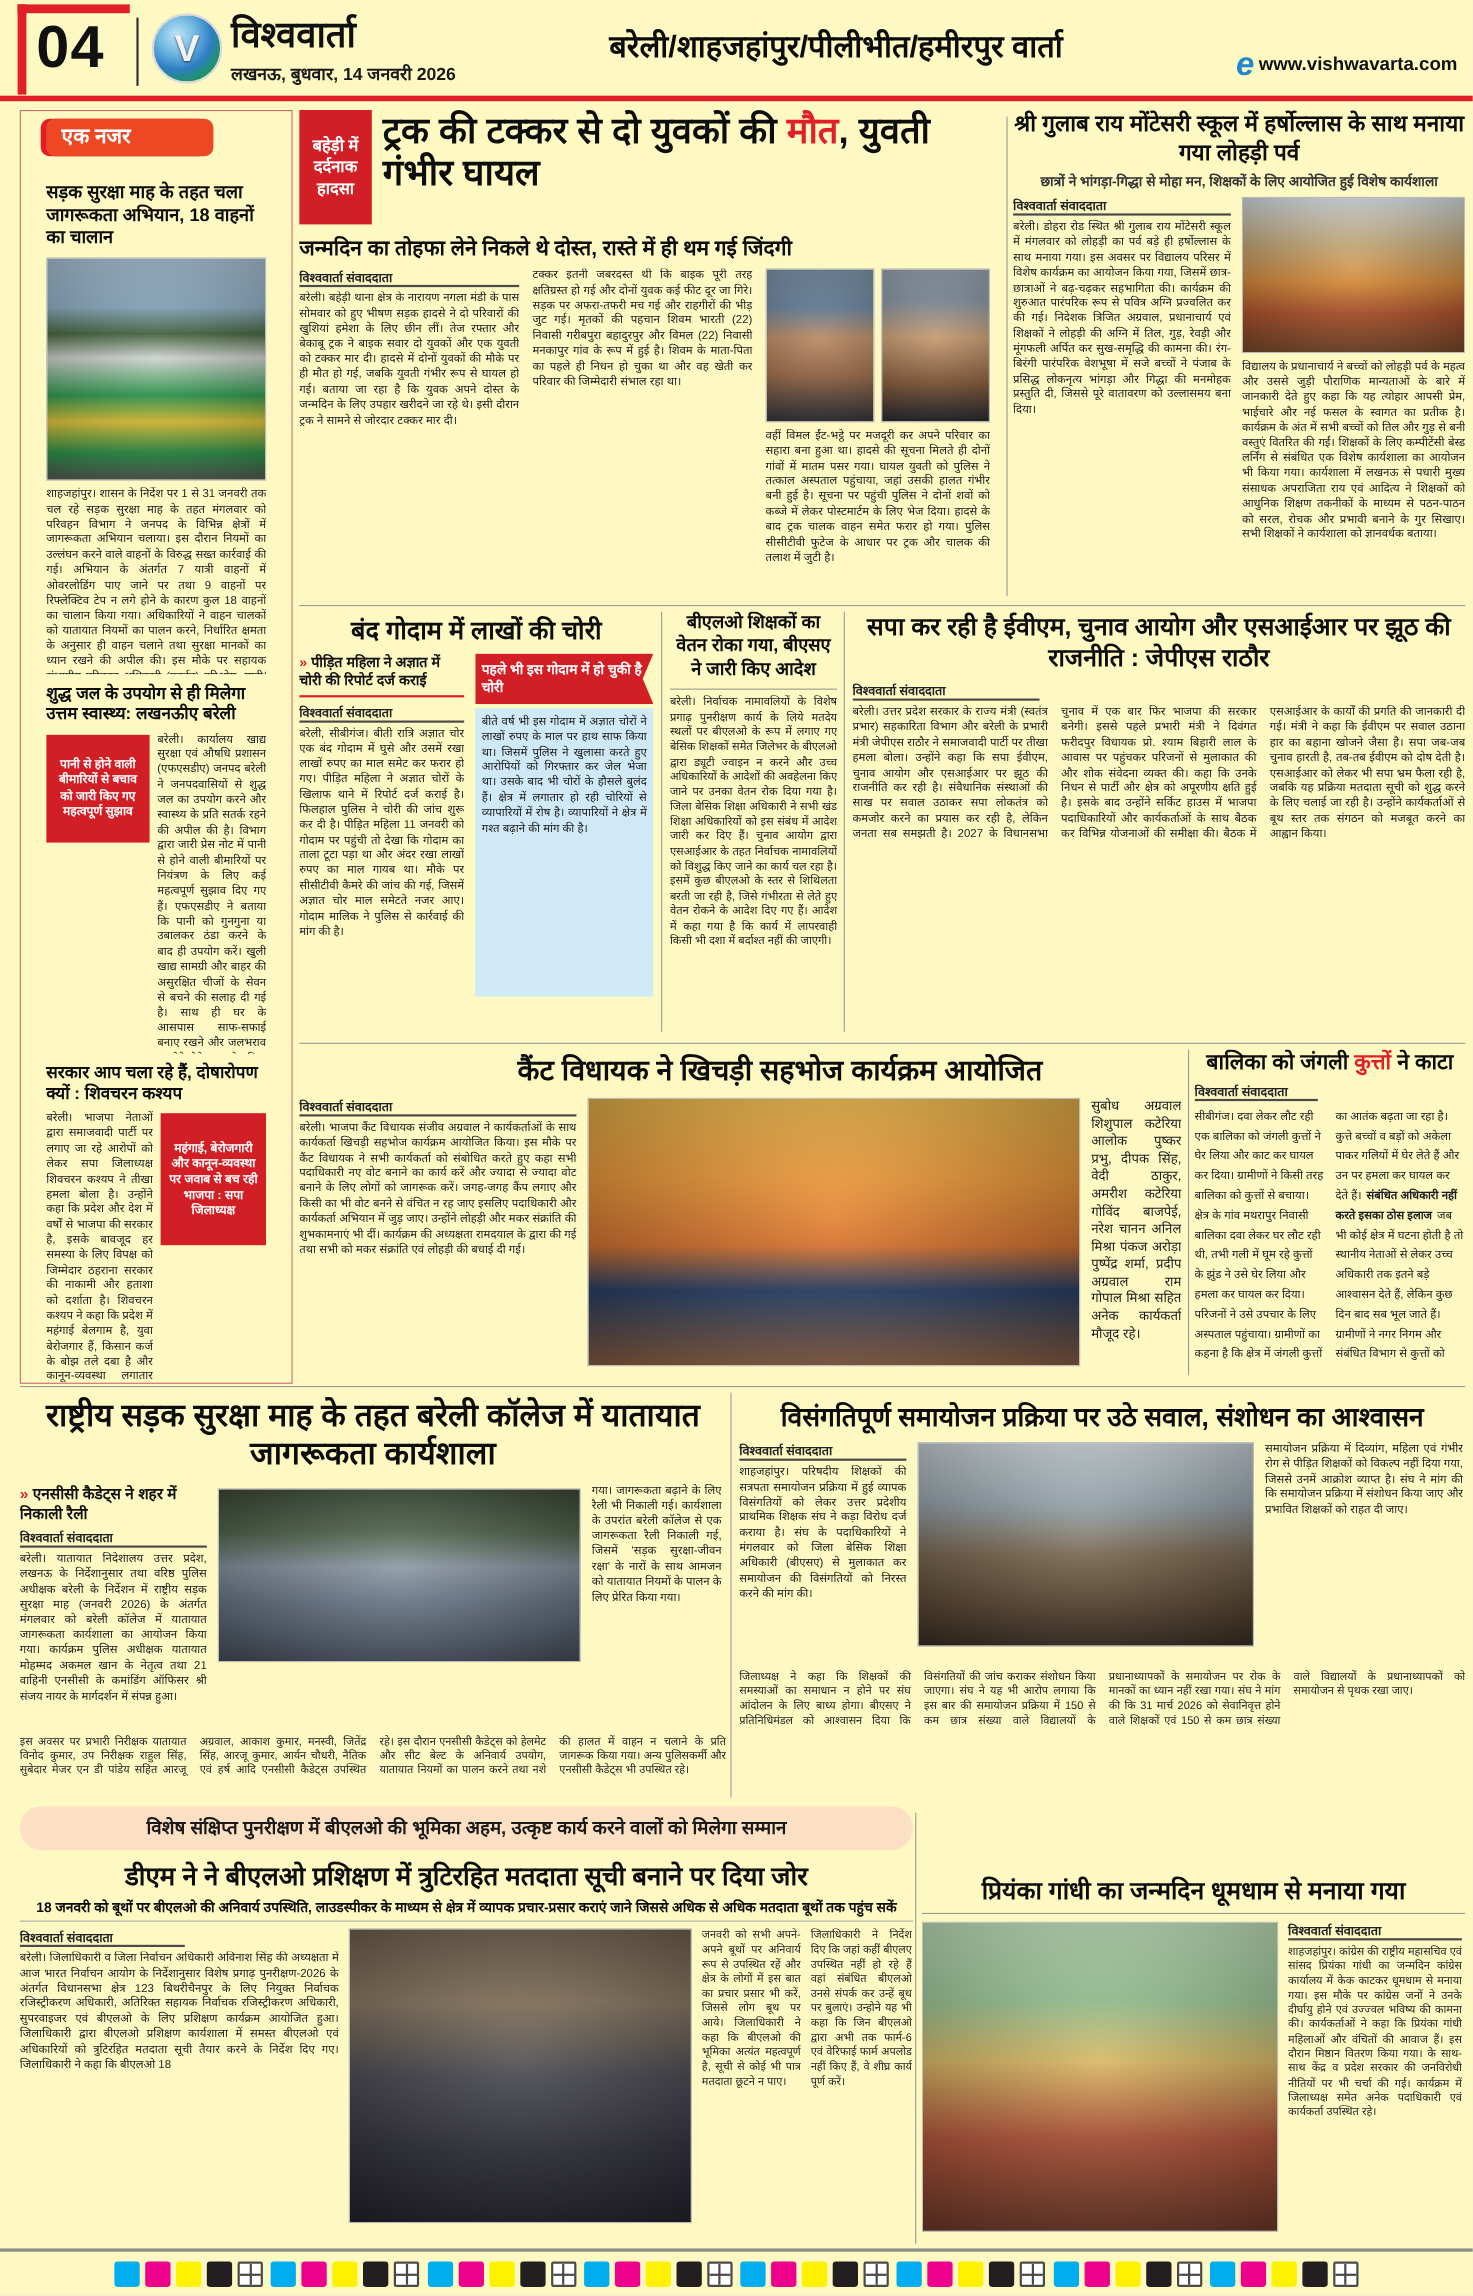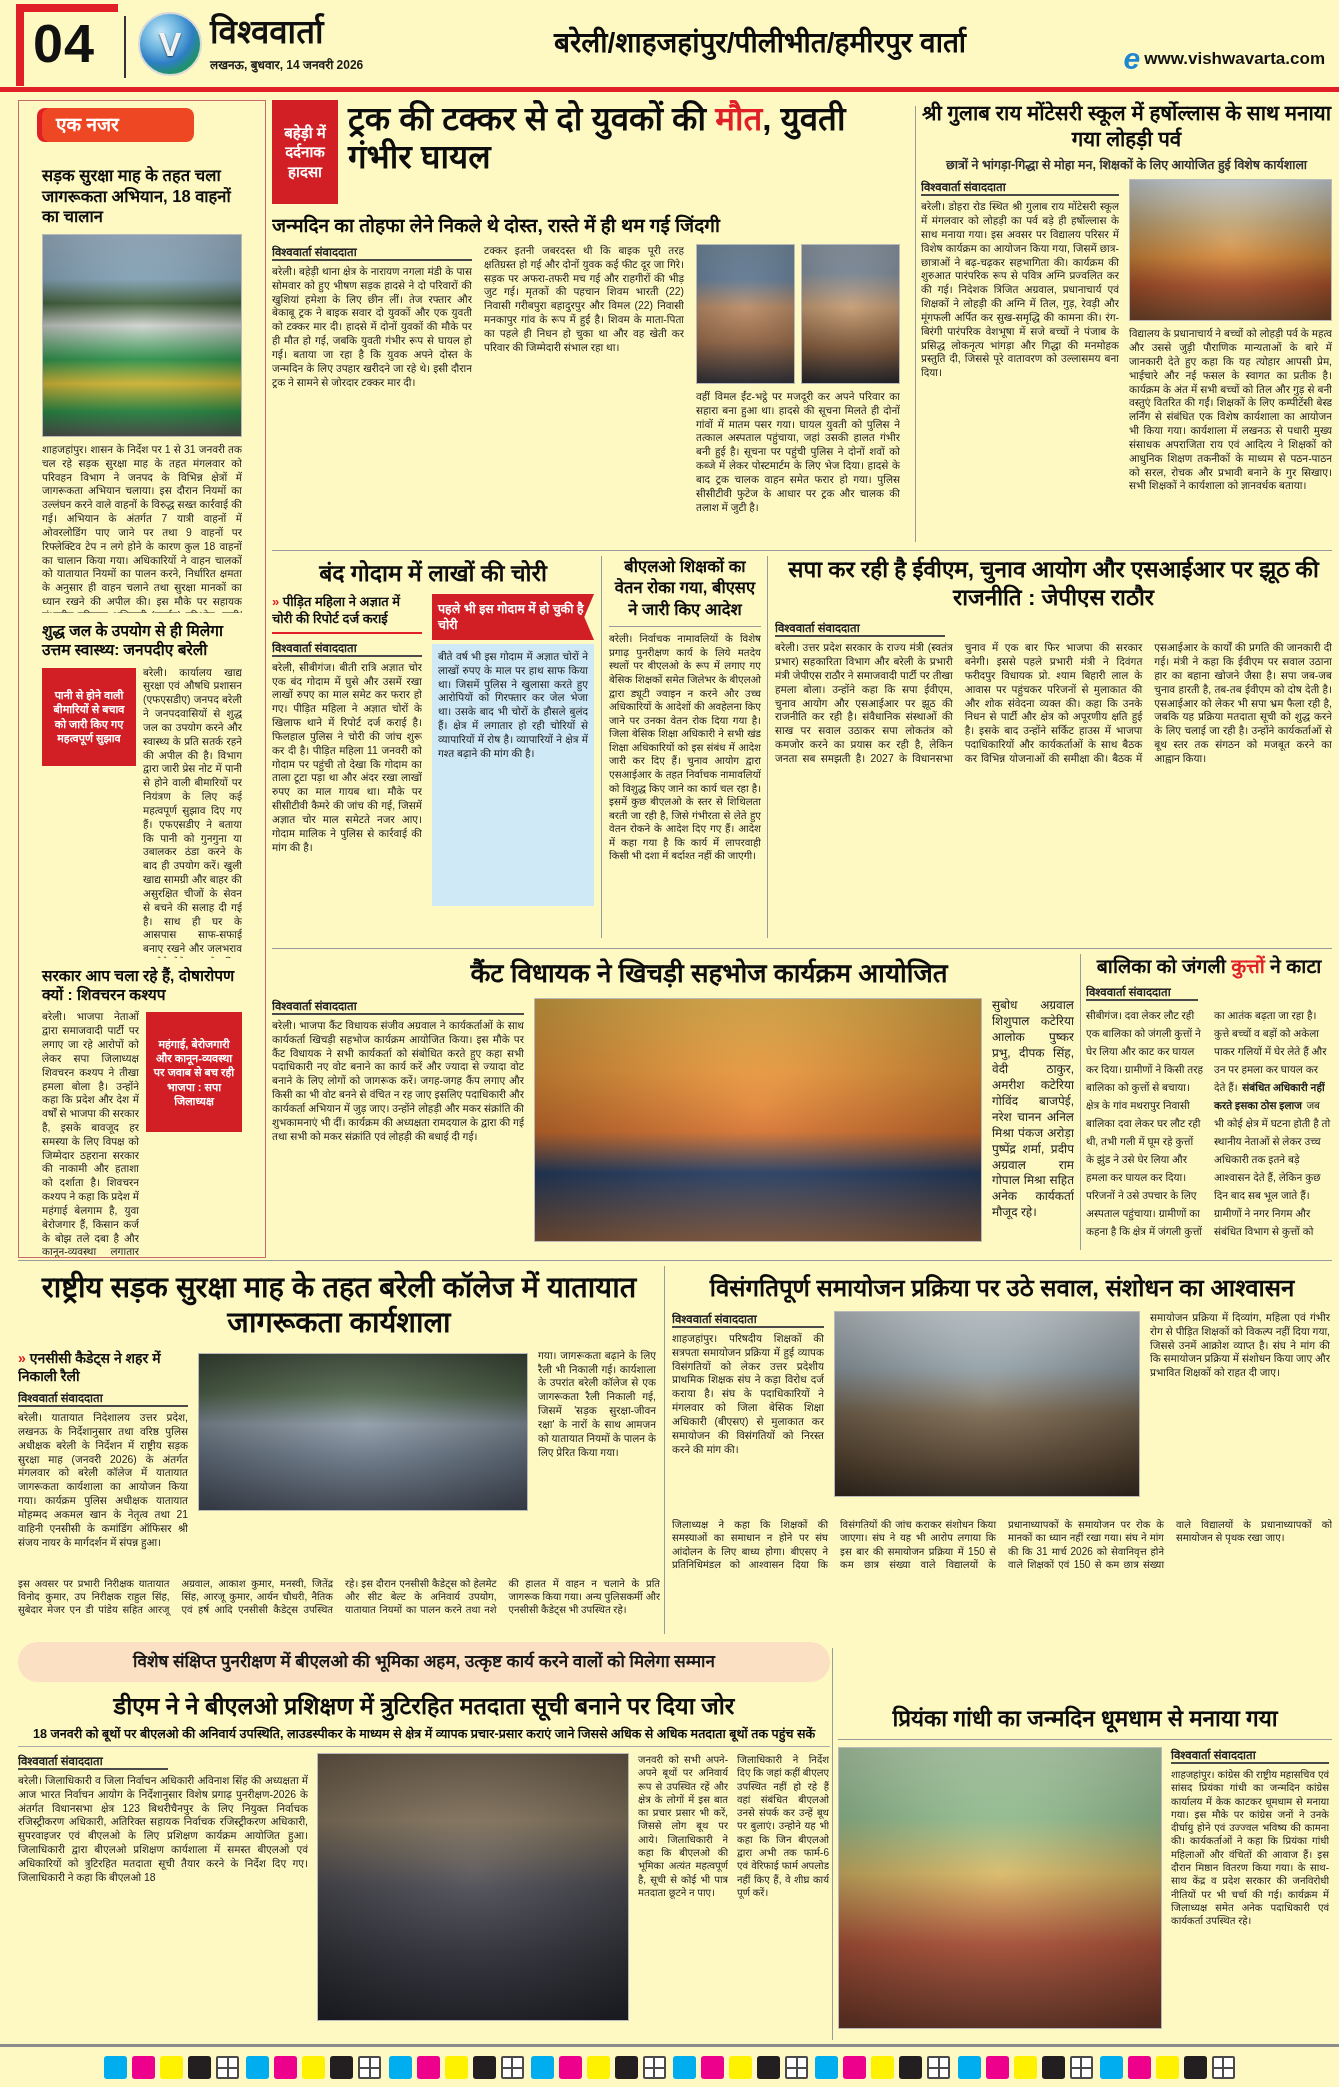--- a/index.html
+++ b/index.html
@@ -16,21 +16,21 @@
   
   .corner-top{left:16px;top:4px;width:102px;height:8px;background:var(--red)}
   .corner-side{left:16px;top:4px;width:8px;height:82px;background:var(--red)}
   .pgnum{left:33px;top:12px;font-size:54px;font-weight:800;color:#111;letter-spacing:1px}
   .hdr-div{left:124px;top:16px;width:2px;height:62px;background:#333}
   .globe{left:138px;top:12px;width:64px;height:64px;border-radius:50%;
          background:radial-gradient(circle at 35% 30%,#bfe6f7 0%,#6fb6e0 30%,#2e7ec4 55%,#1a9850 80%,#0a6b3d 100%);
          border:2px solid #d8d8d8;display:flex;align-items:center;justify-content:center}
   .globe span{font-size:34px;font-weight:800;color:#f2f2f2;text-shadow:0 1px 2px #234}
   .mast{left:210px;top:8px;font-size:33px;font-weight:800;color:#101010}
-  .edition{left:210px;top:56px;font-size:12px;font-weight:700;color:#1a1a1a}
+  .edition{left:210px;top:56px;font-size:16px;font-weight:700;color:#1a1a1a}
   .region{left:440px;top:22px;width:640px;text-align:center;font-size:28px;font-weight:800;color:#0c0c0c}
   .site{right:14px;top:44px;display:flex;align-items:center;gap:4px}
   .site .e{font-size:30px;font-weight:800;font-style:italic;color:#1f86d1;line-height:1}
   .site .url{font-size:17px;font-weight:800;color:#111}
   .red-rule{left:0;top:87px;width:1339px;height:5px;background:var(--red)}
   
   .byline{display:block;font-weight:700;font-size:11.5px;color:#222;border-bottom:2px solid #4a4a4a;
           padding-bottom:0;margin-bottom:4px}
   .btxt{font-size:10.4px;line-height:1.33;text-align:justify;color:#1c1c1c;overflow:hidden}
   .hl{font-weight:800;color:#0d0d0d}
@@ -85,21 +85,21 @@
     <span class="e">e</span>
     <span class="url">www.vishwavarta.com</span>
   </div>
   <div class="abs red-rule"></div>
 
   <div class="abs" style="left:18px;top:100px;width:248px;height:1158px;border:1px solid #c86a6a;padding:7px 23px;overflow:hidden">
     <div style="width:152px;height:34px;background:var(--orange);border-radius:8px;color:#fff;font-size:19px;font-weight:800;line-height:34px;padding-left:14px;box-shadow:-5px 0 0 var(--red)">एक नजर</div>
     <div class="hl" style="font-size:16.5px;line-height:1.25;margin:23px 0 7px">सड़क सुरक्षा माह के तहत चला जागरूकता अभियान, 18 वाहनों का चालान</div>
     <div class="photo p-auto" style="width:100%;height:203px"></div>
     <div class="btxt" style="height:170px;margin-top:6px">शाहजहांपुर। शासन के निर्देश पर 1 से 31 जनवरी तक चल रहे सड़क सुरक्षा माह के तहत मंगलवार को परिवहन विभाग ने जनपद के विभिन्न क्षेत्रों में जागरूकता अभियान चलाया। इस दौरान नियमों का उल्लंघन करने वाले वाहनों के विरुद्ध सख्त कार्रवाई की गई। अभियान के अंतर्गत 7 यात्री वाहनों में ओवरलोडिंग पाए जाने पर तथा 9 वाहनों पर रिफ्लेक्टिव टेप न लगे होने के कारण कुल 18 वाहनों का चालान किया गया। अधिकारियों ने वाहन चालकों को यातायात नियमों का पालन करने, निर्धारित क्षमता के अनुसार ही वाहन चलाने तथा सुरक्षा मानकों का ध्यान रखने की अपील की। इस मौके पर सहायक संभागीय परिवहन अधिकारी (प्रवर्तन) हरिओम, यात्री/माल कर अधिकारी आर.पी. गौतम सहित विभागीय कर्मचारी मौजूद रहे। परिवहन विभाग ने कहा कि सड़क सुरक्षा को लेकर यह अभियान पूरे माह लगातार जारी रहेगा।</div>
-    <div class="hl" style="font-size:15.5px;line-height:1.25;margin:8px 0 6px">शुद्ध जल के उपयोग से ही मिलेगा उत्तम स्वास्थ्य: जनपदीए बरेली</div>
+    <div class="hl" style="font-size:15.5px;line-height:1.25;margin:8px 0 6px">शुद्ध जल के उपयोग से ही मिलेगा उत्तम स्वास्थ्य: लखनऊीए बरेली</div>
     <div style="height:292px;overflow:hidden">
       <div class="redbox" style="float:left;width:94px;height:98px;font-size:11px;margin:2px 7px 4px 0">पानी से होने वाली बीमारियों से बचाव को जारी किए गए महत्वपूर्ण सुझाव</div>
       <div class="btxt" style="height:292px">बरेली। कार्यालय खाद्य सुरक्षा एवं औषधि प्रशासन (एफएसडीए) जनपद बरेली ने जनपदवासियों से शुद्ध जल का उपयोग करने और स्वास्थ्य के प्रति सतर्क रहने की अपील की है। विभाग द्वारा जारी प्रेस नोट में पानी से होने वाली बीमारियों पर नियंत्रण के लिए कई महत्वपूर्ण सुझाव दिए गए हैं। एफएसडीए ने बताया कि पानी को गुनगुना या उबालकर ठंडा करने के बाद ही उपयोग करें। खुली खाद्य सामग्री और बाहर की असुरक्षित चीजों के सेवन से बचने की सलाह दी गई है। साथ ही घर के आसपास साफ-सफाई बनाए रखने और जलभराव न होने देने पर जोर दिया गया है। विभाग ने कहा कि भोजन करने से पहले कम से कम 20 सेकेंड तक हाथों को साबुन से अवश्य धोएं। फल और सब्जियों को अच्छी तरह धोकर ही उपयोग में लाएं। पैकेज्ड वाटर खरीदते समय उसकी मैन्युफैक्चरिंग डेट, बेस्ट बिफोर डेट अथवा एक्सपायरी डेट अवश्य जांचें। इसके अलावा खाद्य पदार्थों को हमेशा साफ और ढके हुए बर्तनों में रखने की सलाह दी गई है। विभाग ने स्थानीय नागरिकों से अपील की है कि वे स्वास्थ्य विभाग द्वारा जारी की जाने वाली स्थानीय स्वास्थ्य चेतावनियों पर ध्यान दें और अपने क्षेत्र के जल की गुणवत्ता की जानकारी रखें। खाद्य सुरक्षा एवं औषधि प्रशासन जनपद बरेली ने कहा कि इन सावधानियों को अपनाकर जलजनित बीमारियों से बचा जा सकता है और स्वस्थ जीवन सुनिश्चित किया जा सकता है।</div>
     </div>
     <div class="hl" style="font-size:15.5px;line-height:1.25;margin:8px 0 6px">सरकार आप चला रहे हैं, दोषारोपण क्यों : शिवचरन कश्यप</div>
     <div style="height:280px;overflow:hidden">
       <div class="redbox" style="float:right;width:96px;height:120px;font-size:11px;margin:2px 0 4px 7px">महंगाई, बेरोजगारी और कानून-व्यवस्था पर जवाब से बच रही भाजपा : सपा जिलाध्यक्ष</div>
       <div class="btxt" style="height:280px">बरेली। भाजपा नेताओं द्वारा समाजवादी पार्टी पर लगाए जा रहे आरोपों को लेकर सपा जिलाध्यक्ष शिवचरन कश्यप ने तीखा हमला बोला है। उन्होंने कहा कि प्रदेश और देश में वर्षों से भाजपा की सरकार है, इसके बावजूद हर समस्या के लिए विपक्ष को जिम्मेदार ठहराना सरकार की नाकामी और हताशा को दर्शाता है। शिवचरन कश्यप ने कहा कि प्रदेश में महंगाई बेलगाम है, युवा बेरोजगार हैं, किसान कर्ज के बोझ तले दबा है और कानून-व्यवस्था लगातार सवालों के घेरे में बनी हुई है। इन ज्वलंत मुद्दों पर जवाब देने के बजाय भाजपा नेता झूठ, भ्रम और आरोपों की राजनीति कर जनता का ध्यान भटकाने का प्रयास कर रहे हैं। उन्होंने कहा कि जनता इतनी भोली नहीं है कि हर बार बहकावे में आ जाए। जनता सब देख रही है और 2027 में समाजवादी पार्टी की सरकार बनाएगी। उन्होंने कहा कि सरकार को जनता के सवालों का जवाब देना चाहिए, न कि विपक्ष पर दोषारोपण कर अपनी जिम्मेदारियों से भागना चाहिए।</div>
     </div>
   </div>

